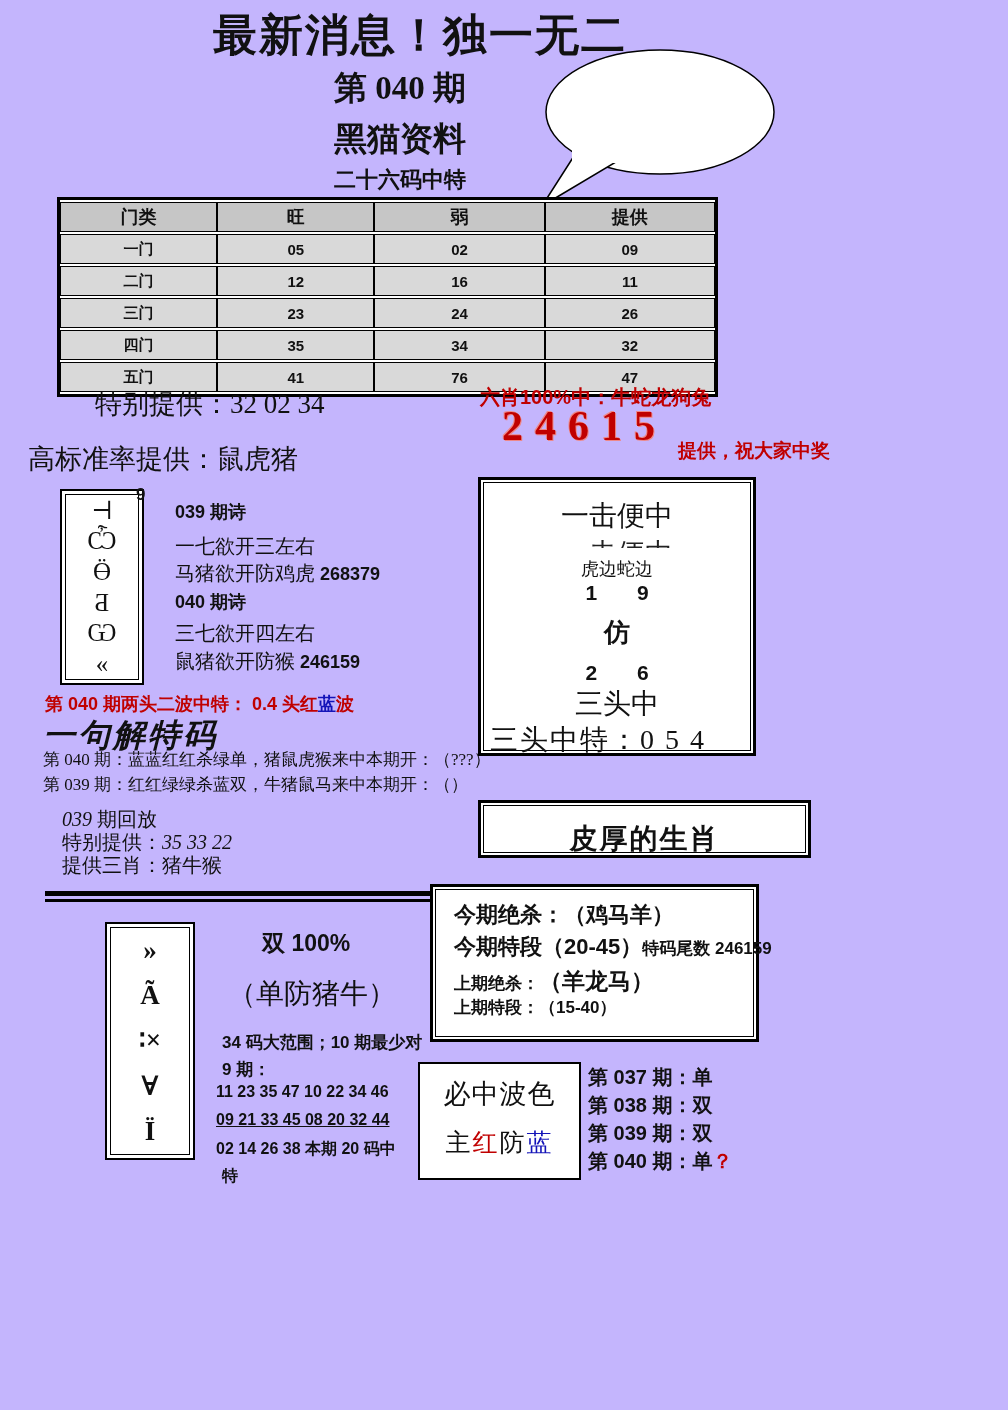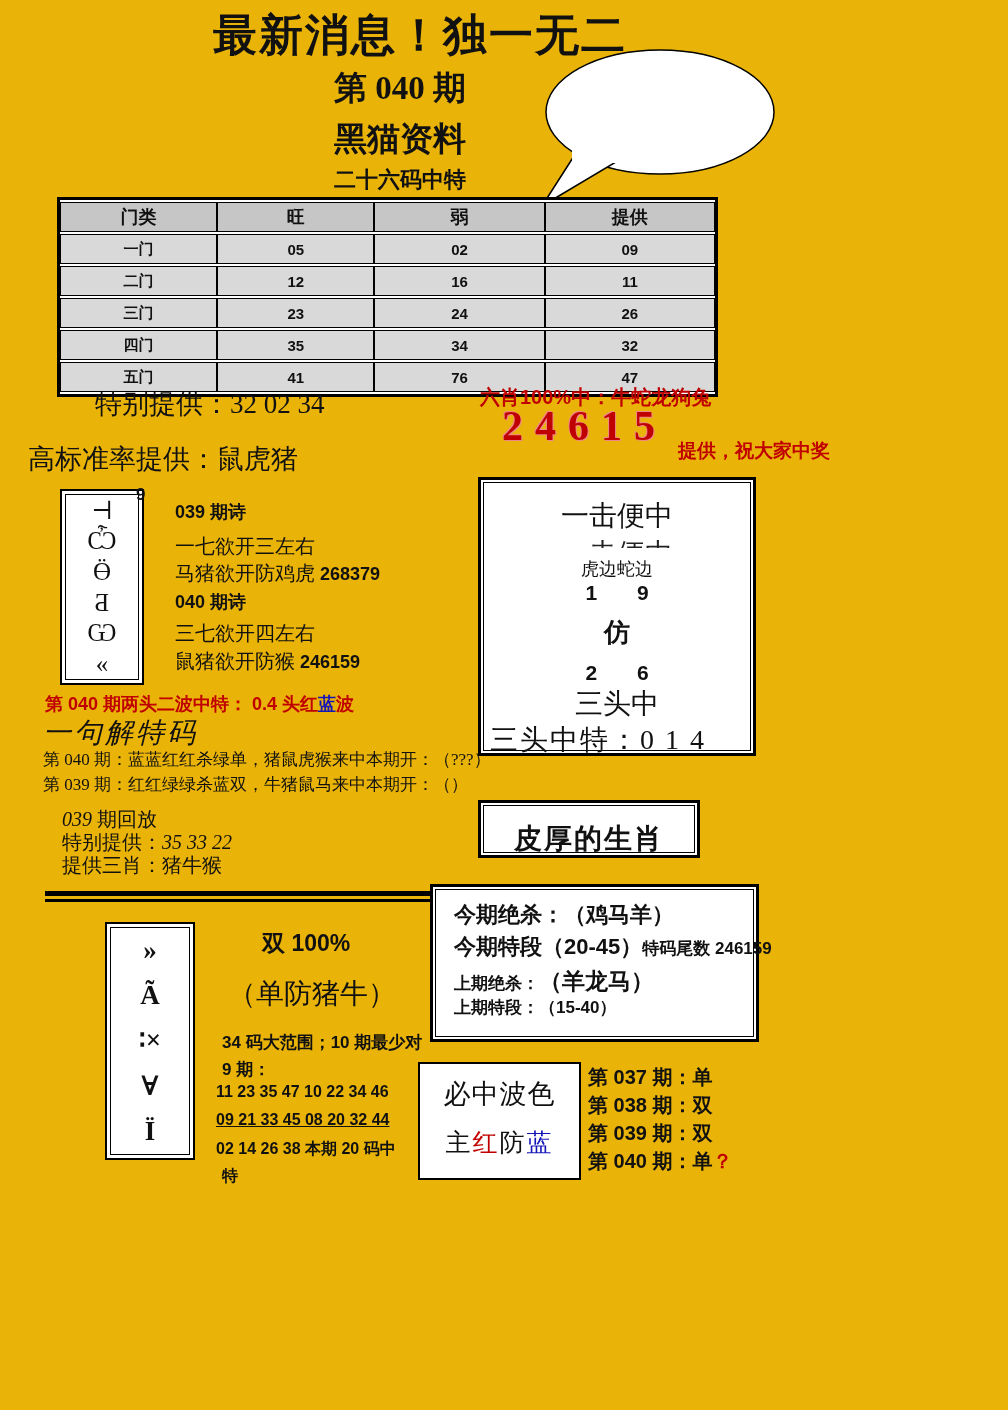--- a/index.html
+++ b/index.html
@@ -1,16 +1,16 @@
 <!DOCTYPE html>
 <html><head>
 <meta charset="utf-8">
 <style>
   html,body{margin:0;padding:0;background:#fff;}
-  .canvas{position:relative;width:1008px;height:1410px;background:#eab308;overflow:hidden;
+  .canvas{position:relative;width:1008px;height:1410px;background:#c4b5fd;overflow:hidden;
           font-family:"Liberation Serif","DejaVu Serif",serif;color:#111;}
   .abs{position:absolute;}
   .ctr{text-align:center;}
   .sans{font-family:"Liberation Sans","DejaVu Sans",sans-serif;}
   .red{color:#c00000;}
   .blue{color:#1414b8;}
 
   
   #title{left:170px;top:6px;width:500px;font-size:44px;font-weight:bold;letter-spacing:2px;}
   #issue{left:280px;top:66px;width:240px;font-size:33px;font-weight:bold;}
@@ -46,21 +46,21 @@
   #poem-box .sym{font-size:25px;line-height:1;}
   #poem-corner{left:136px;top:485px;font-size:17px;font-weight:bold;}
   .poem-label{position:absolute;left:175px;font-size:18px;font-weight:bold;
       font-family:"Liberation Sans","DejaVu Sans",sans-serif;}
   .poem-line{position:absolute;left:175px;font-size:20px;}
   .poem-num{font-family:"Liberation Sans","DejaVu Sans",sans-serif;font-weight:bold;font-size:18px;}
   #pl1{top:500px;} #pl2{top:533px;} #pl3{top:560px;} #pl4{top:590px;} #pl5{top:620px;} #pl6{top:648px;}
 
   
   #two-heads{left:45px;top:692px;font-size:18px;font-weight:bold;}
-  #os-title{left:43px;top:714px;font-size:28px;font-weight:normal;font-style:italic;letter-spacing:3px;}
+  #os-title{left:43px;top:714px;font-size:32px;font-weight:bold;font-style:italic;letter-spacing:3px;}
   #os-040{left:43px;top:748px;font-size:17px;}
   #os-039{left:43px;top:773px;font-size:17px;}
 
   
   #replay-1{left:62px;top:806px;font-size:20px;}
   #replay-2{left:62px;top:829px;font-size:20px;}
   #replay-3{left:62px;top:852px;font-size:20px;}
   .ital{font-style:italic;}
   #divider{left:45px;top:891px;width:448px;height:11px;border-top:5px solid #000;border-bottom:3px solid #000;box-sizing:border-box;}
 
@@ -74,21 +74,21 @@
   #sb-n1{left:0;top:98px;width:100%;font-size:21px;font-weight:bold;word-spacing:34px;
       font-family:"Liberation Sans","DejaVu Sans",sans-serif;}
   #sb-mid{left:0;top:132px;width:100%;font-size:26px;font-weight:bold;}
   #sb-n2{left:0;top:178px;width:100%;font-size:21px;font-weight:bold;word-spacing:34px;
       font-family:"Liberation Sans","DejaVu Sans",sans-serif;}
   #sb-heads{left:0;top:202px;width:100%;font-size:28px;}
   #sb-special{left:6px;top:238px;font-size:28px;letter-spacing:2px;}
 
   #fortune-box{left:478px;top:757px;width:278px;height:67px;}
   #fortune-text{left:0;top:18px;width:100%;font-size:26px;letter-spacing:3px;}
-  #thickskin-box{left:478px;top:800px;width:222px;height:58px;}
+  #thickskin-box{left:478px;top:800px;width:333px;height:58px;}
   #thickskin-text{left:0;top:14px;width:100%;font-size:28px;font-weight:bold;letter-spacing:2px;}
 
   
   #kill-box{left:430px;top:884px;width:329px;height:158px;}
   .kb-line{position:absolute;left:18px;white-space:nowrap;
       font-family:"Liberation Sans","DejaVu Sans",sans-serif;font-weight:bold;}
   #kb1{top:10px;font-size:22px;}
   #kb2{top:42px;font-size:22px;}
   #kb2 .small{font-size:17px;}
   #kb3{top:76px;font-size:17px;}
@@ -215,21 +215,21 @@
 
   <div class="abs bigbox" id="strike-box">
     <div class="bigbox-inner">
       <div class="abs ctr" id="sb-title">一击便中</div>
       <div class="abs ctr" id="sb-partial">一击便中</div>
       <div class="abs ctr" id="sb-pair">虎边蛇边</div>
       <div class="abs ctr" id="sb-n1">1 9</div>
       <div class="abs ctr" id="sb-mid">仿</div>
       <div class="abs ctr" id="sb-n2">2 6</div>
       <div class="abs ctr" id="sb-heads">三头中</div>
-      <div class="abs" id="sb-special">三头中特：0 1 4</div>
+      <div class="abs" id="sb-special">三头中特：0 5 4</div>
     </div>
   </div>
 
   <div class="abs bigbox" id="thickskin-box">
     <div class="bigbox-inner">
       <div class="abs ctr" id="thickskin-text">皮厚的生肖</div>
     </div>
   </div>
 
   <div class="abs bigbox" id="kill-box">

